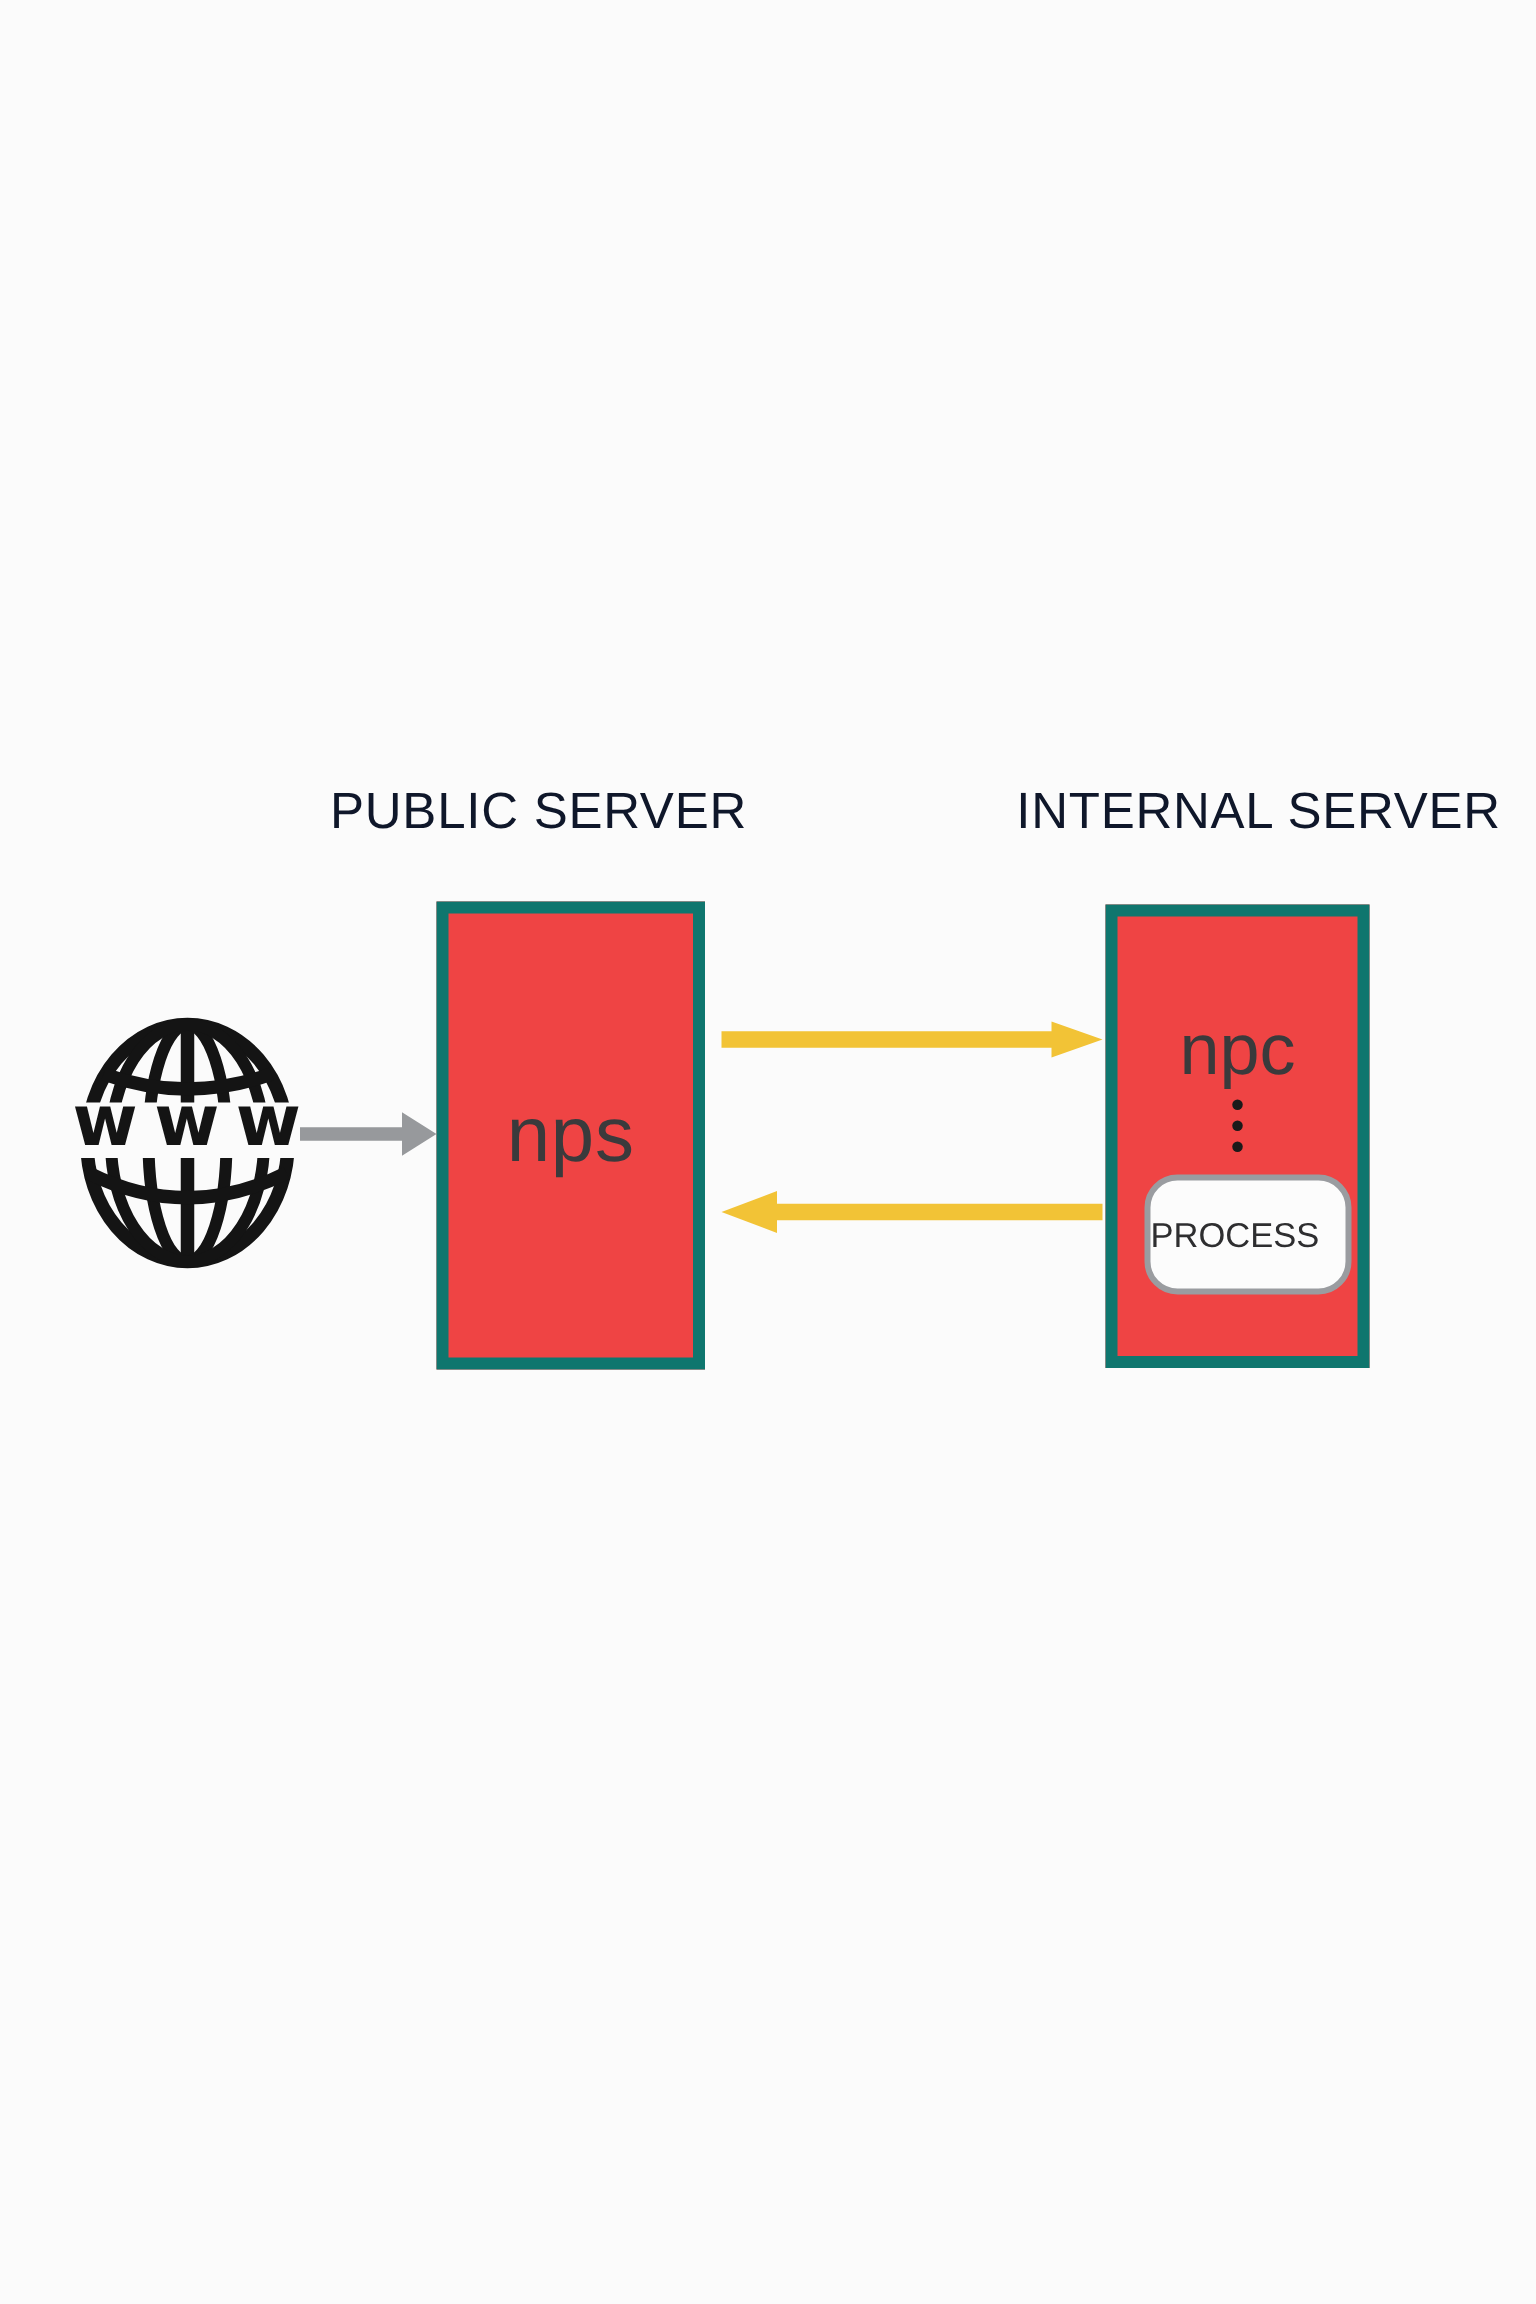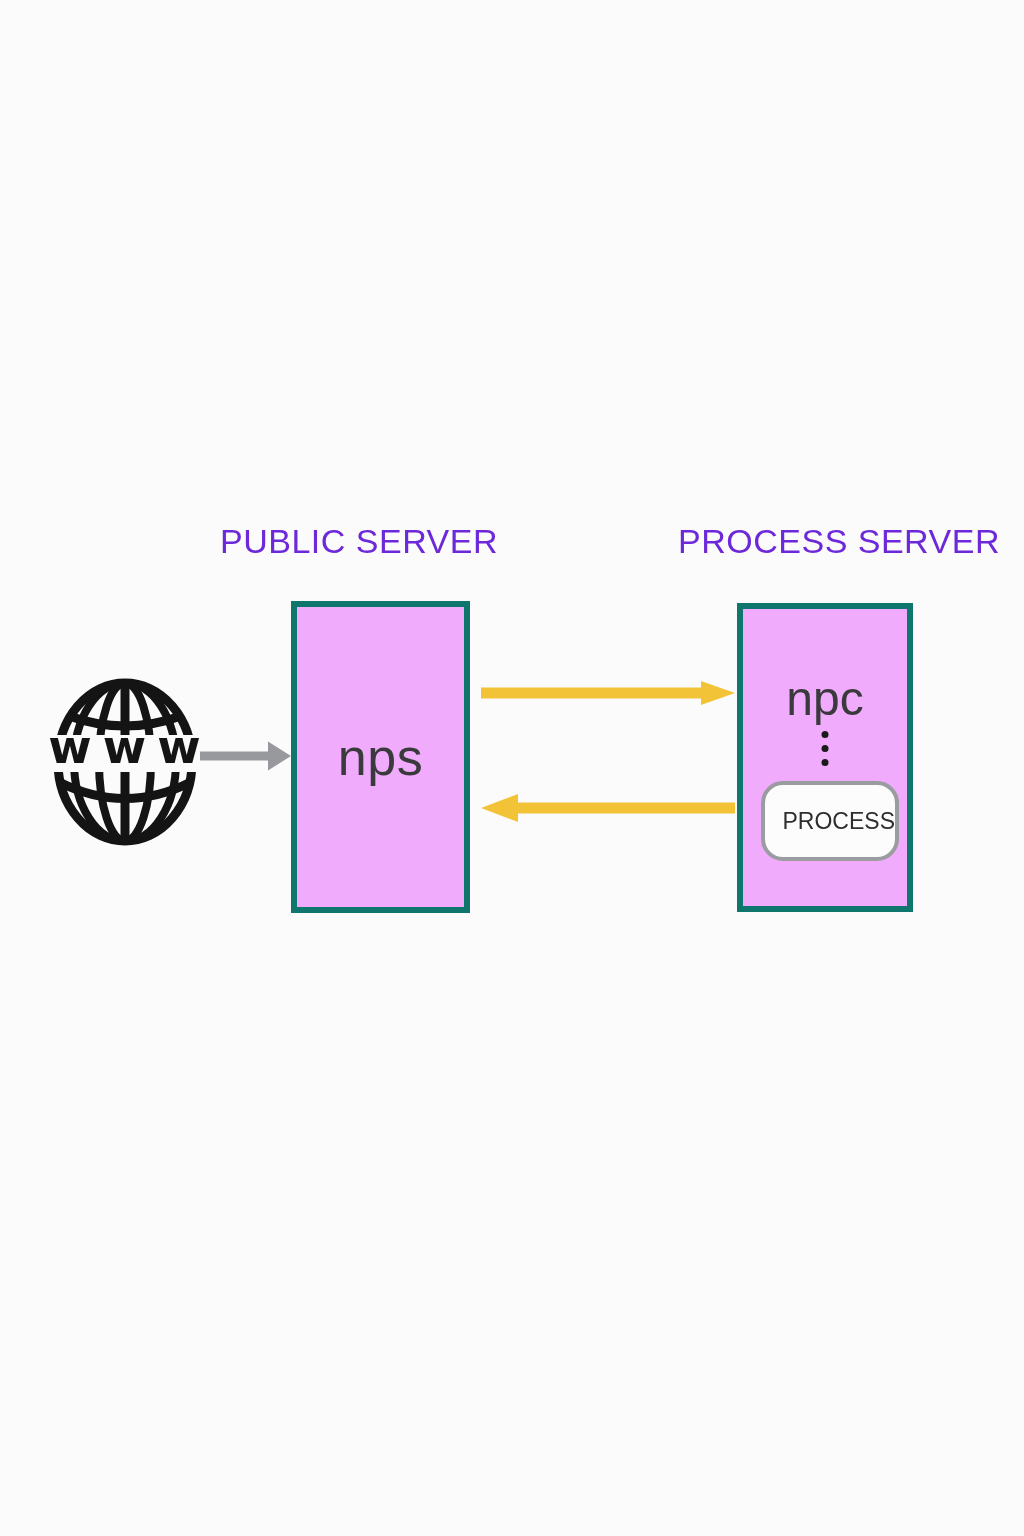--- a/index.html
+++ b/index.html
@@ -14,31 +14,31 @@
     background: #FBFBFB;
     overflow: hidden;
   }
   .title {
     position: absolute;
     top: 522px;
     transform: translateX(-50%);
     font-size: 34px;
     font-weight: 500;
     letter-spacing: 0.5px;
-    color: #6d28d9;
+    color: #0f172a;
     white-space: nowrap;
   }
   .title.public { left: 359px; }
   .title.internal { left: 839px; }
 
   .box {
     position: absolute;
     box-sizing: border-box;
-    border: 6px solid #0f766e;
-    background: #f0abfc;
+    border: 8px solid #0f766e;
+    background: #ef4444;
   }
   .box.public-box {
     left: 291px; top: 601px;
     width: 179px; height: 312px;
     display: flex; align-items: center; justify-content: center;
   }
   .box.internal-box {
     left: 737px; top: 603px;
     width: 176px; height: 309px;
   }
@@ -70,21 +70,21 @@
     background: #1A1A1A;
   }
   .process {
     position: absolute;
     left: 18px; top: 172px;
     width: 138px; height: 80px;
     box-sizing: border-box;
     border: 4px solid #9A9CA0;
     border-radius: 22px;
     background: #FCFCFC;
-    display: flex; align-items: center; justify-content: flex-end;
+    display: flex; align-items: center; justify-content: flex-start;
   }
   .process span {
     font-size: 23px;
     color: #2E2E30;
     letter-spacing: 0px;
   }
   .globe-svg {
     position: absolute;
     left: 48px; top: 678px;
     width: 152px; height: 168px;
@@ -102,21 +102,21 @@
     pointer-events: none;
   }
 </style>
 </head>
 <body>
 
 <div class="canvas">
 
   <div class="title public">PUBLIC SERVER</div>
 
-  <div class="title internal">PROCESS SERVER</div>
+  <div class="title internal">INTERNAL SERVER</div>
 
   <svg class="globe-svg" viewBox="0 0 152 168">
     <ellipse cx="77" cy="84" rx="67" ry="79" fill="none" stroke-width="9" stroke="#141414"></ellipse>
     <line x1="77" y1="5" x2="77" y2="163" stroke-width="9" stroke="#141414"></line>
     <ellipse cx="77" cy="84" rx="26" ry="79" fill="none" stroke-width="8" stroke="#141414"></ellipse>
     <ellipse cx="77" cy="84" rx="51" ry="79" fill="none" stroke-width="8" stroke="#141414"></ellipse>
     <path d="M 21 38 Q 77 58 133 38" fill="none" stroke-width="9" stroke="#141414"></path>
     <path d="M 11 104 Q 77 137 143 104" fill="none" stroke-width="9" stroke="#141414"></path>
     <rect x="-6" y="57" width="164" height="37" stroke="none" fill="#FBFBFB"></rect>
     <text class="www-text" x="82" y="85" text-anchor="middle" fill="#141414">www</text>

